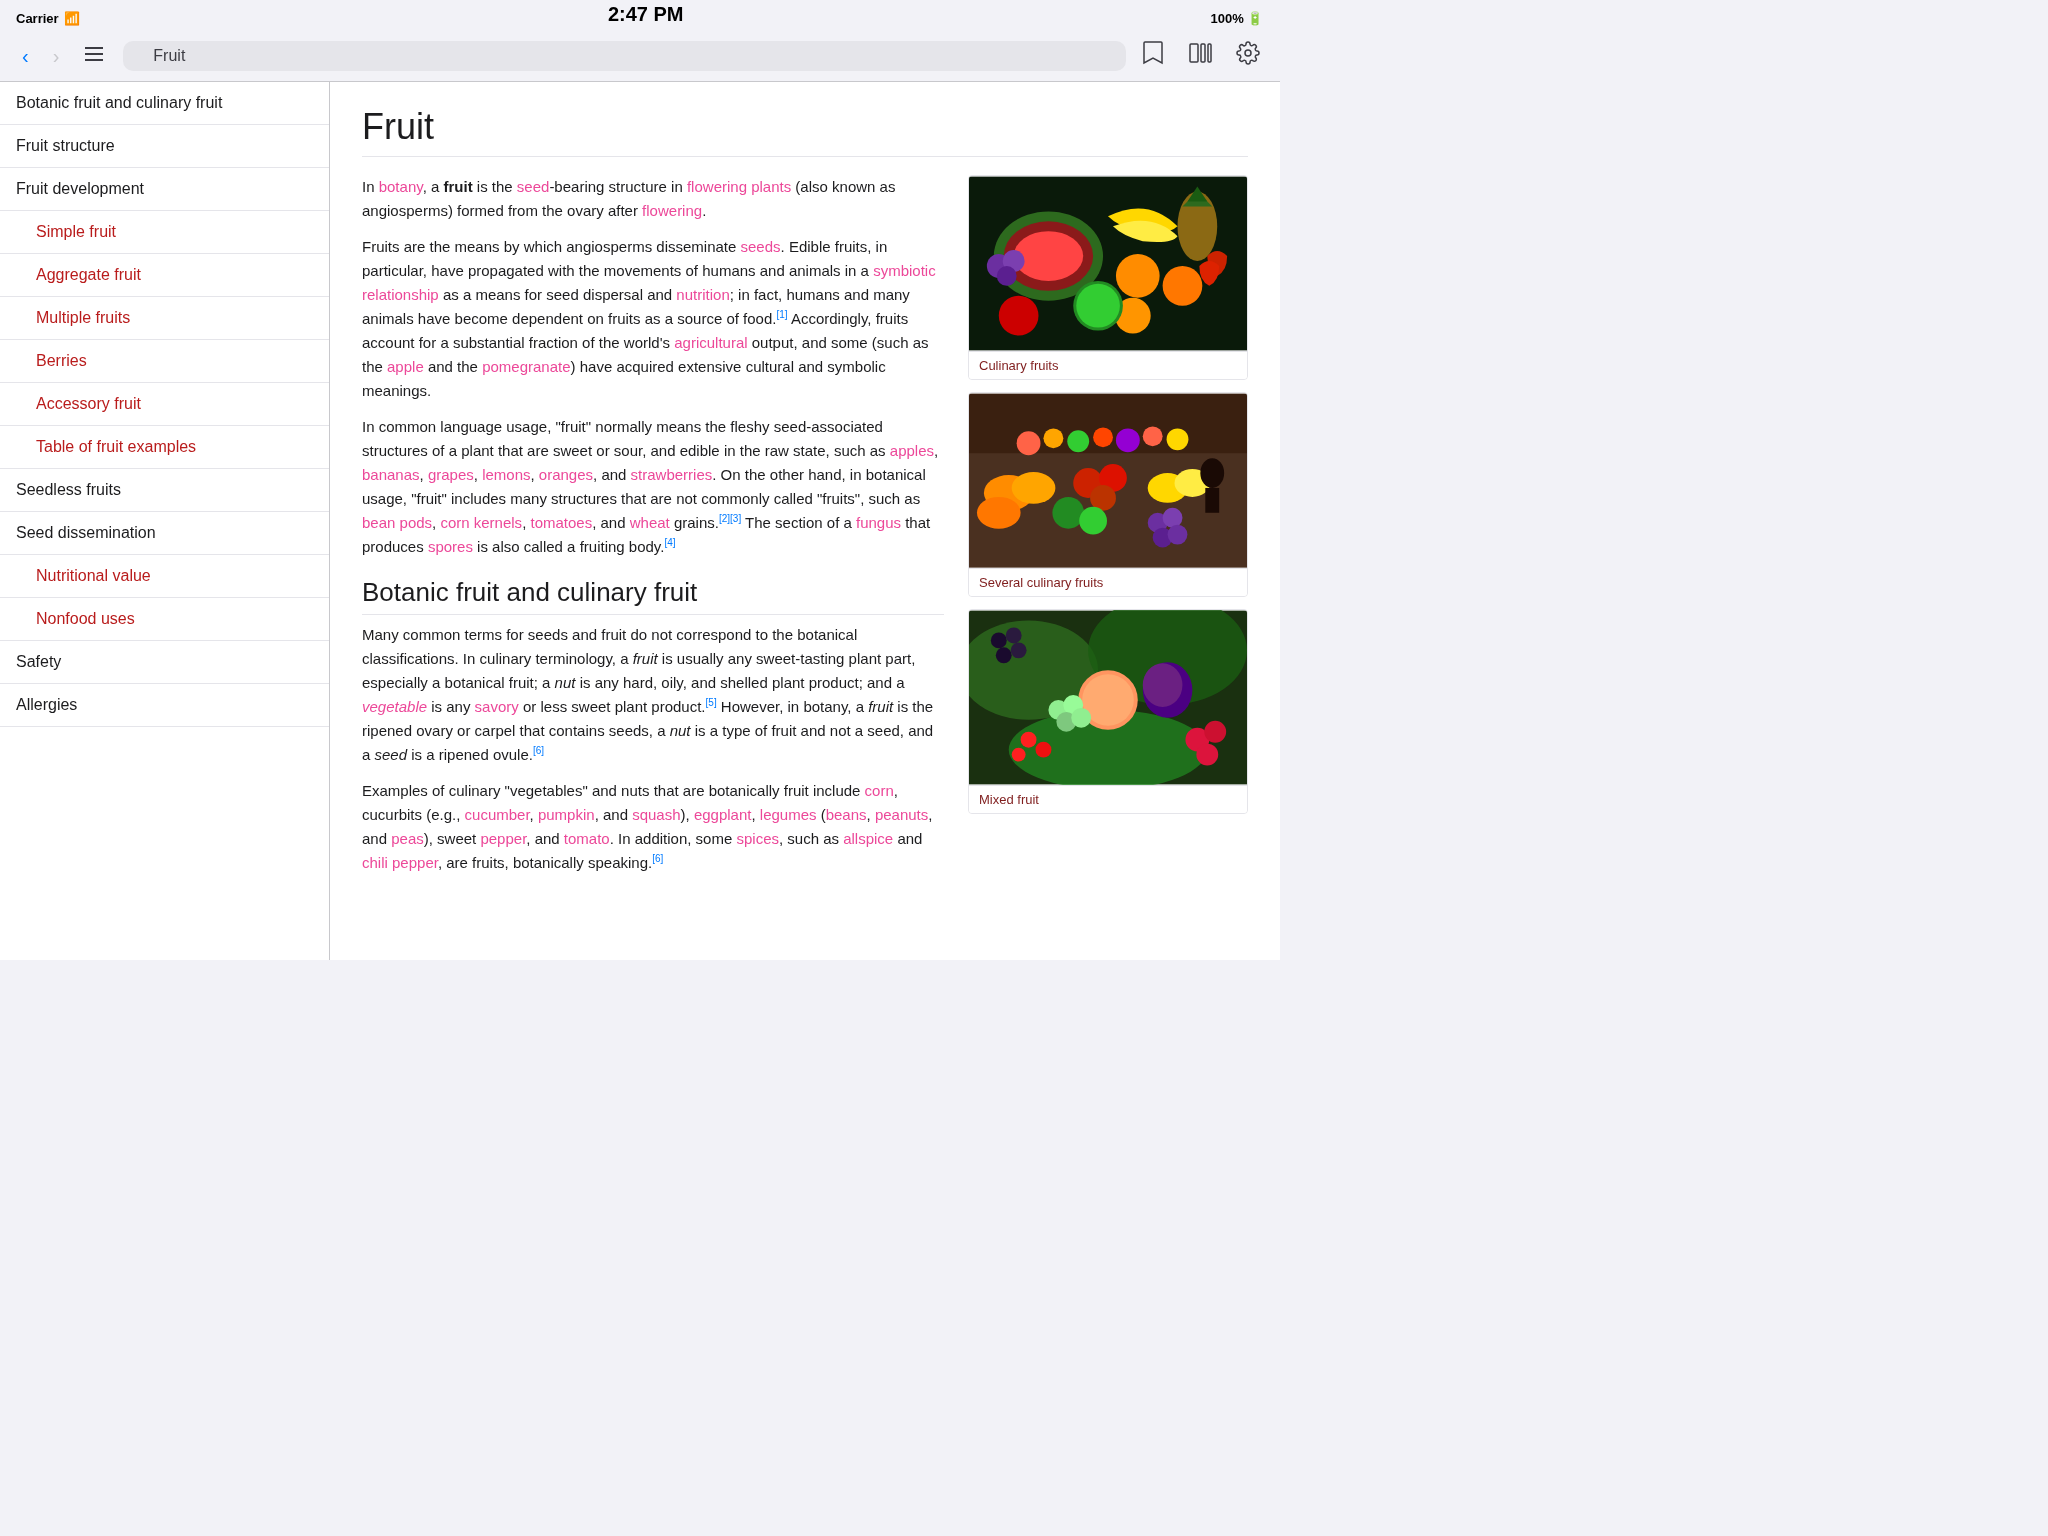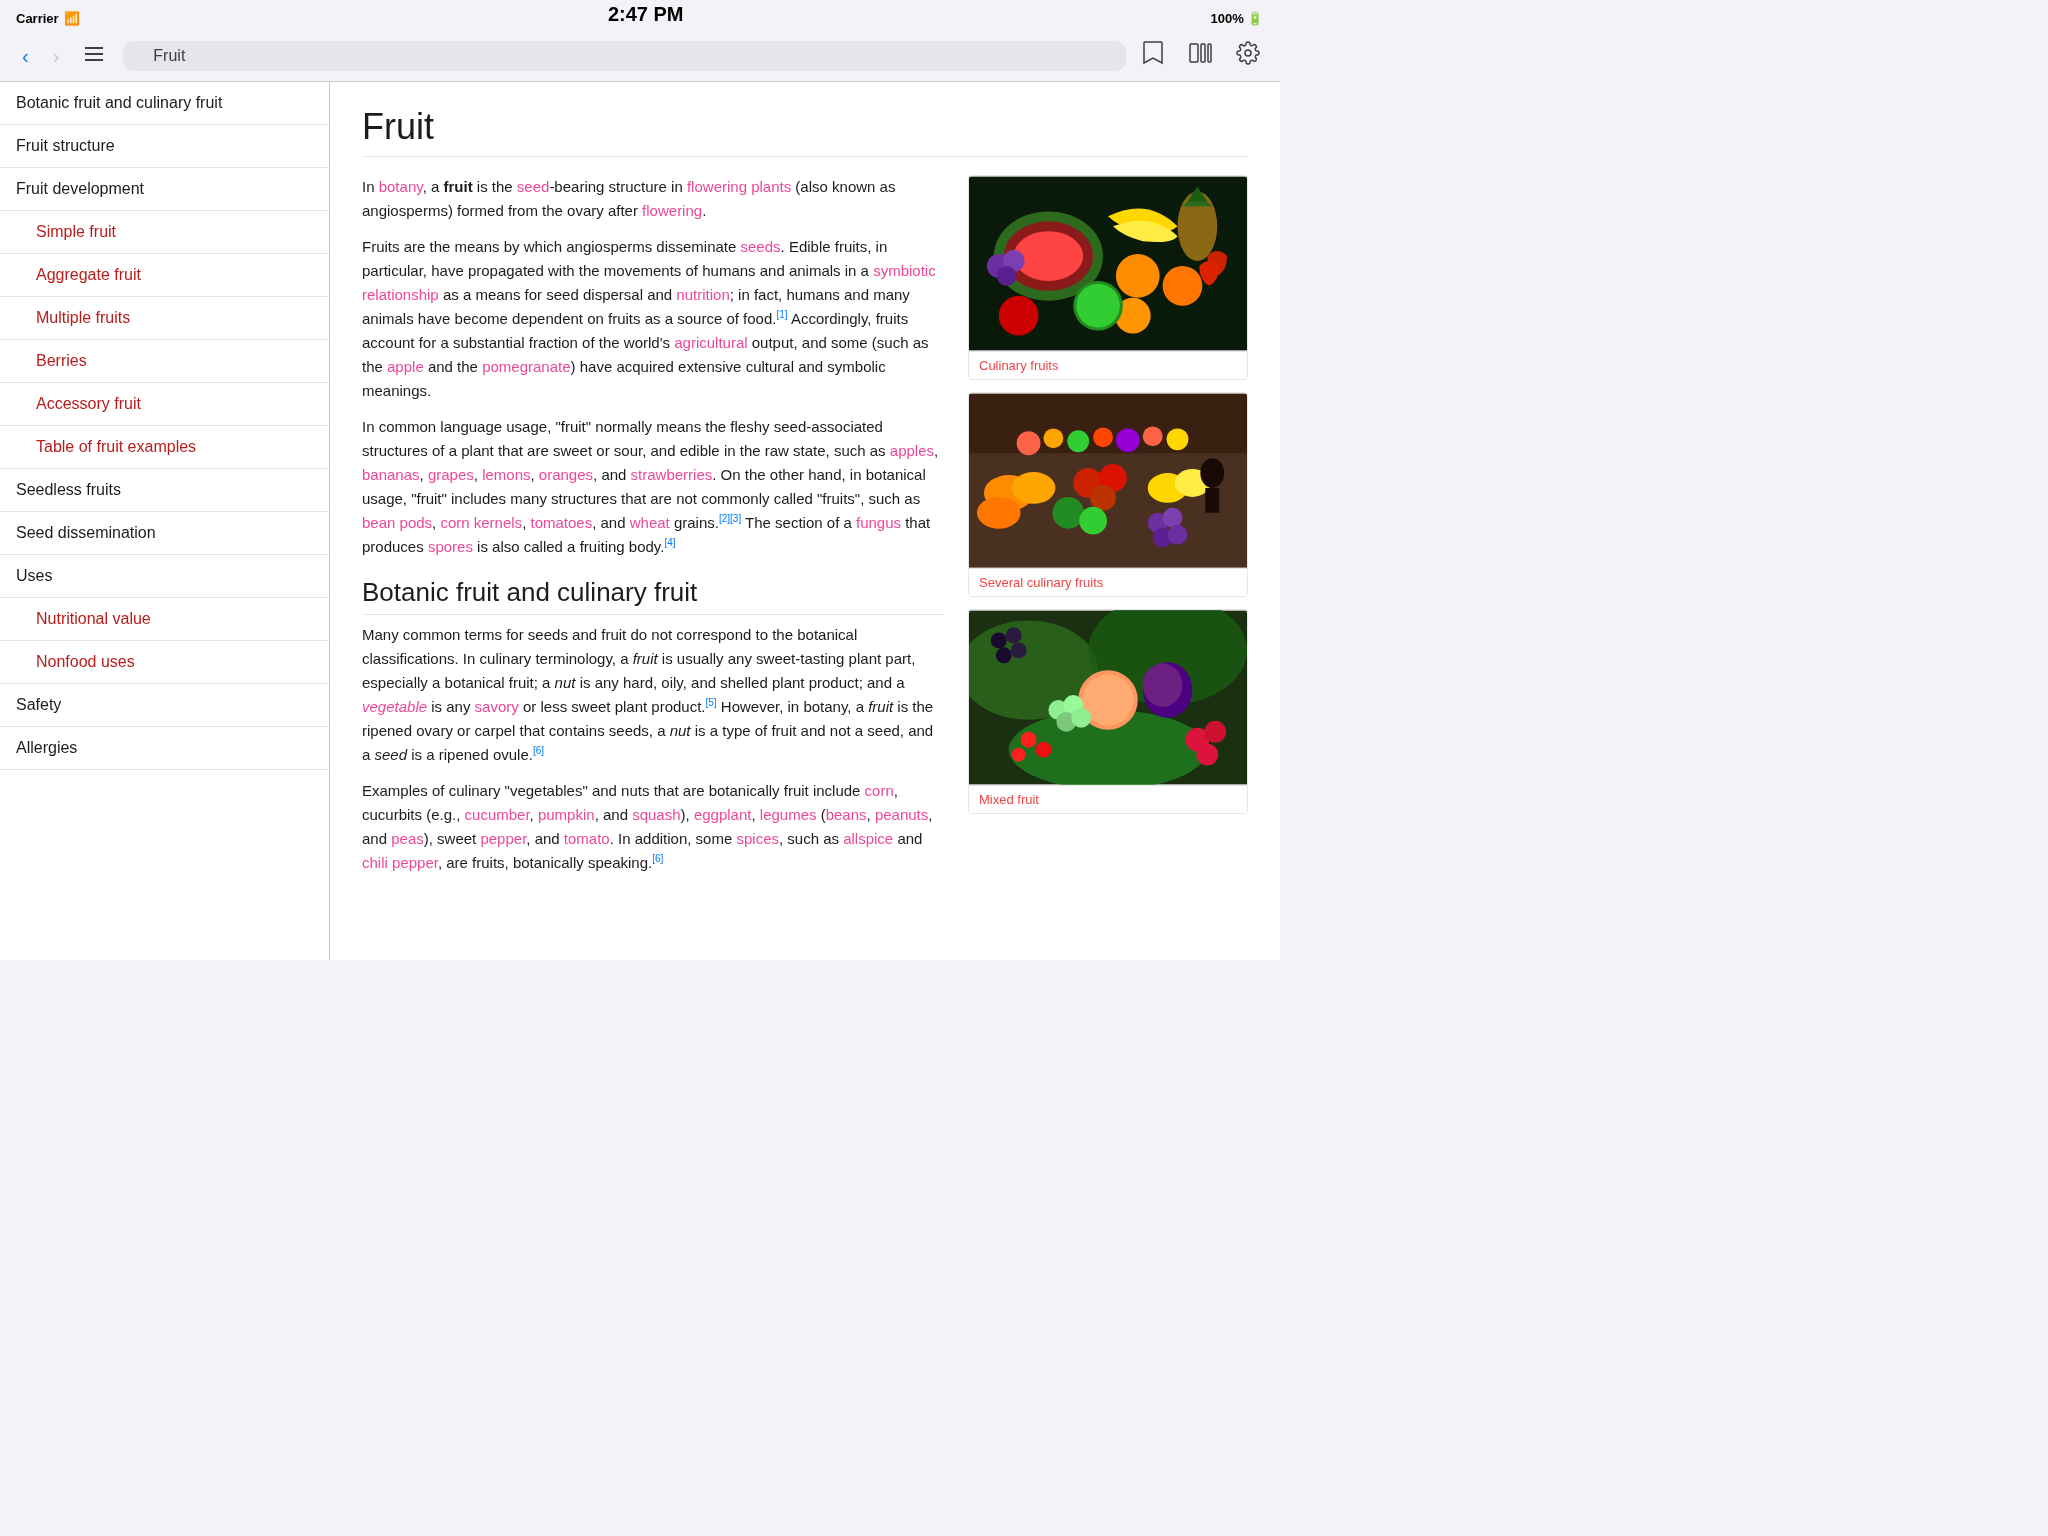--- a/index.html
+++ b/index.html
@@ -184,21 +184,21 @@
       display: flex;
       align-items: center;
       justify-content: center;
       font-size: 48px;
       overflow: hidden;
       position: relative;
     }
     .img-caption {
       padding: 6px 10px;
       font-size: 13px;
-      color: #ef4444;
+      color: #7f1d1d;
       background: white;
       border-top: 1px solid #e5e5ea;
     }
 
     
     ::-webkit-scrollbar { width: 6px; }
     ::-webkit-scrollbar-track { background: transparent; }
     ::-webkit-scrollbar-thumb { background: #c8c8cc; border-radius: 3px; }
   </style>
 </head>
@@ -281,23 +281,20 @@
     </div>
     <div class="sidebar-item indented">
       <span>Table of fruit examples</span>
     </div>
     <div class="sidebar-item">
       <span>Seedless fruits</span>
     </div>
     <div class="sidebar-item">
       <span>Seed dissemination</span>
     </div>
-    <div class="sidebar-item">
-      <span>Uses</span>
-    </div>
     <div class="sidebar-item indented">
       <span>Nutritional value</span>
     </div>
     <div class="sidebar-item indented">
       <span>Nonfood uses</span>
     </div>
     <div class="sidebar-item">
       <span>Safety</span>
     </div>
     <div class="sidebar-item">

